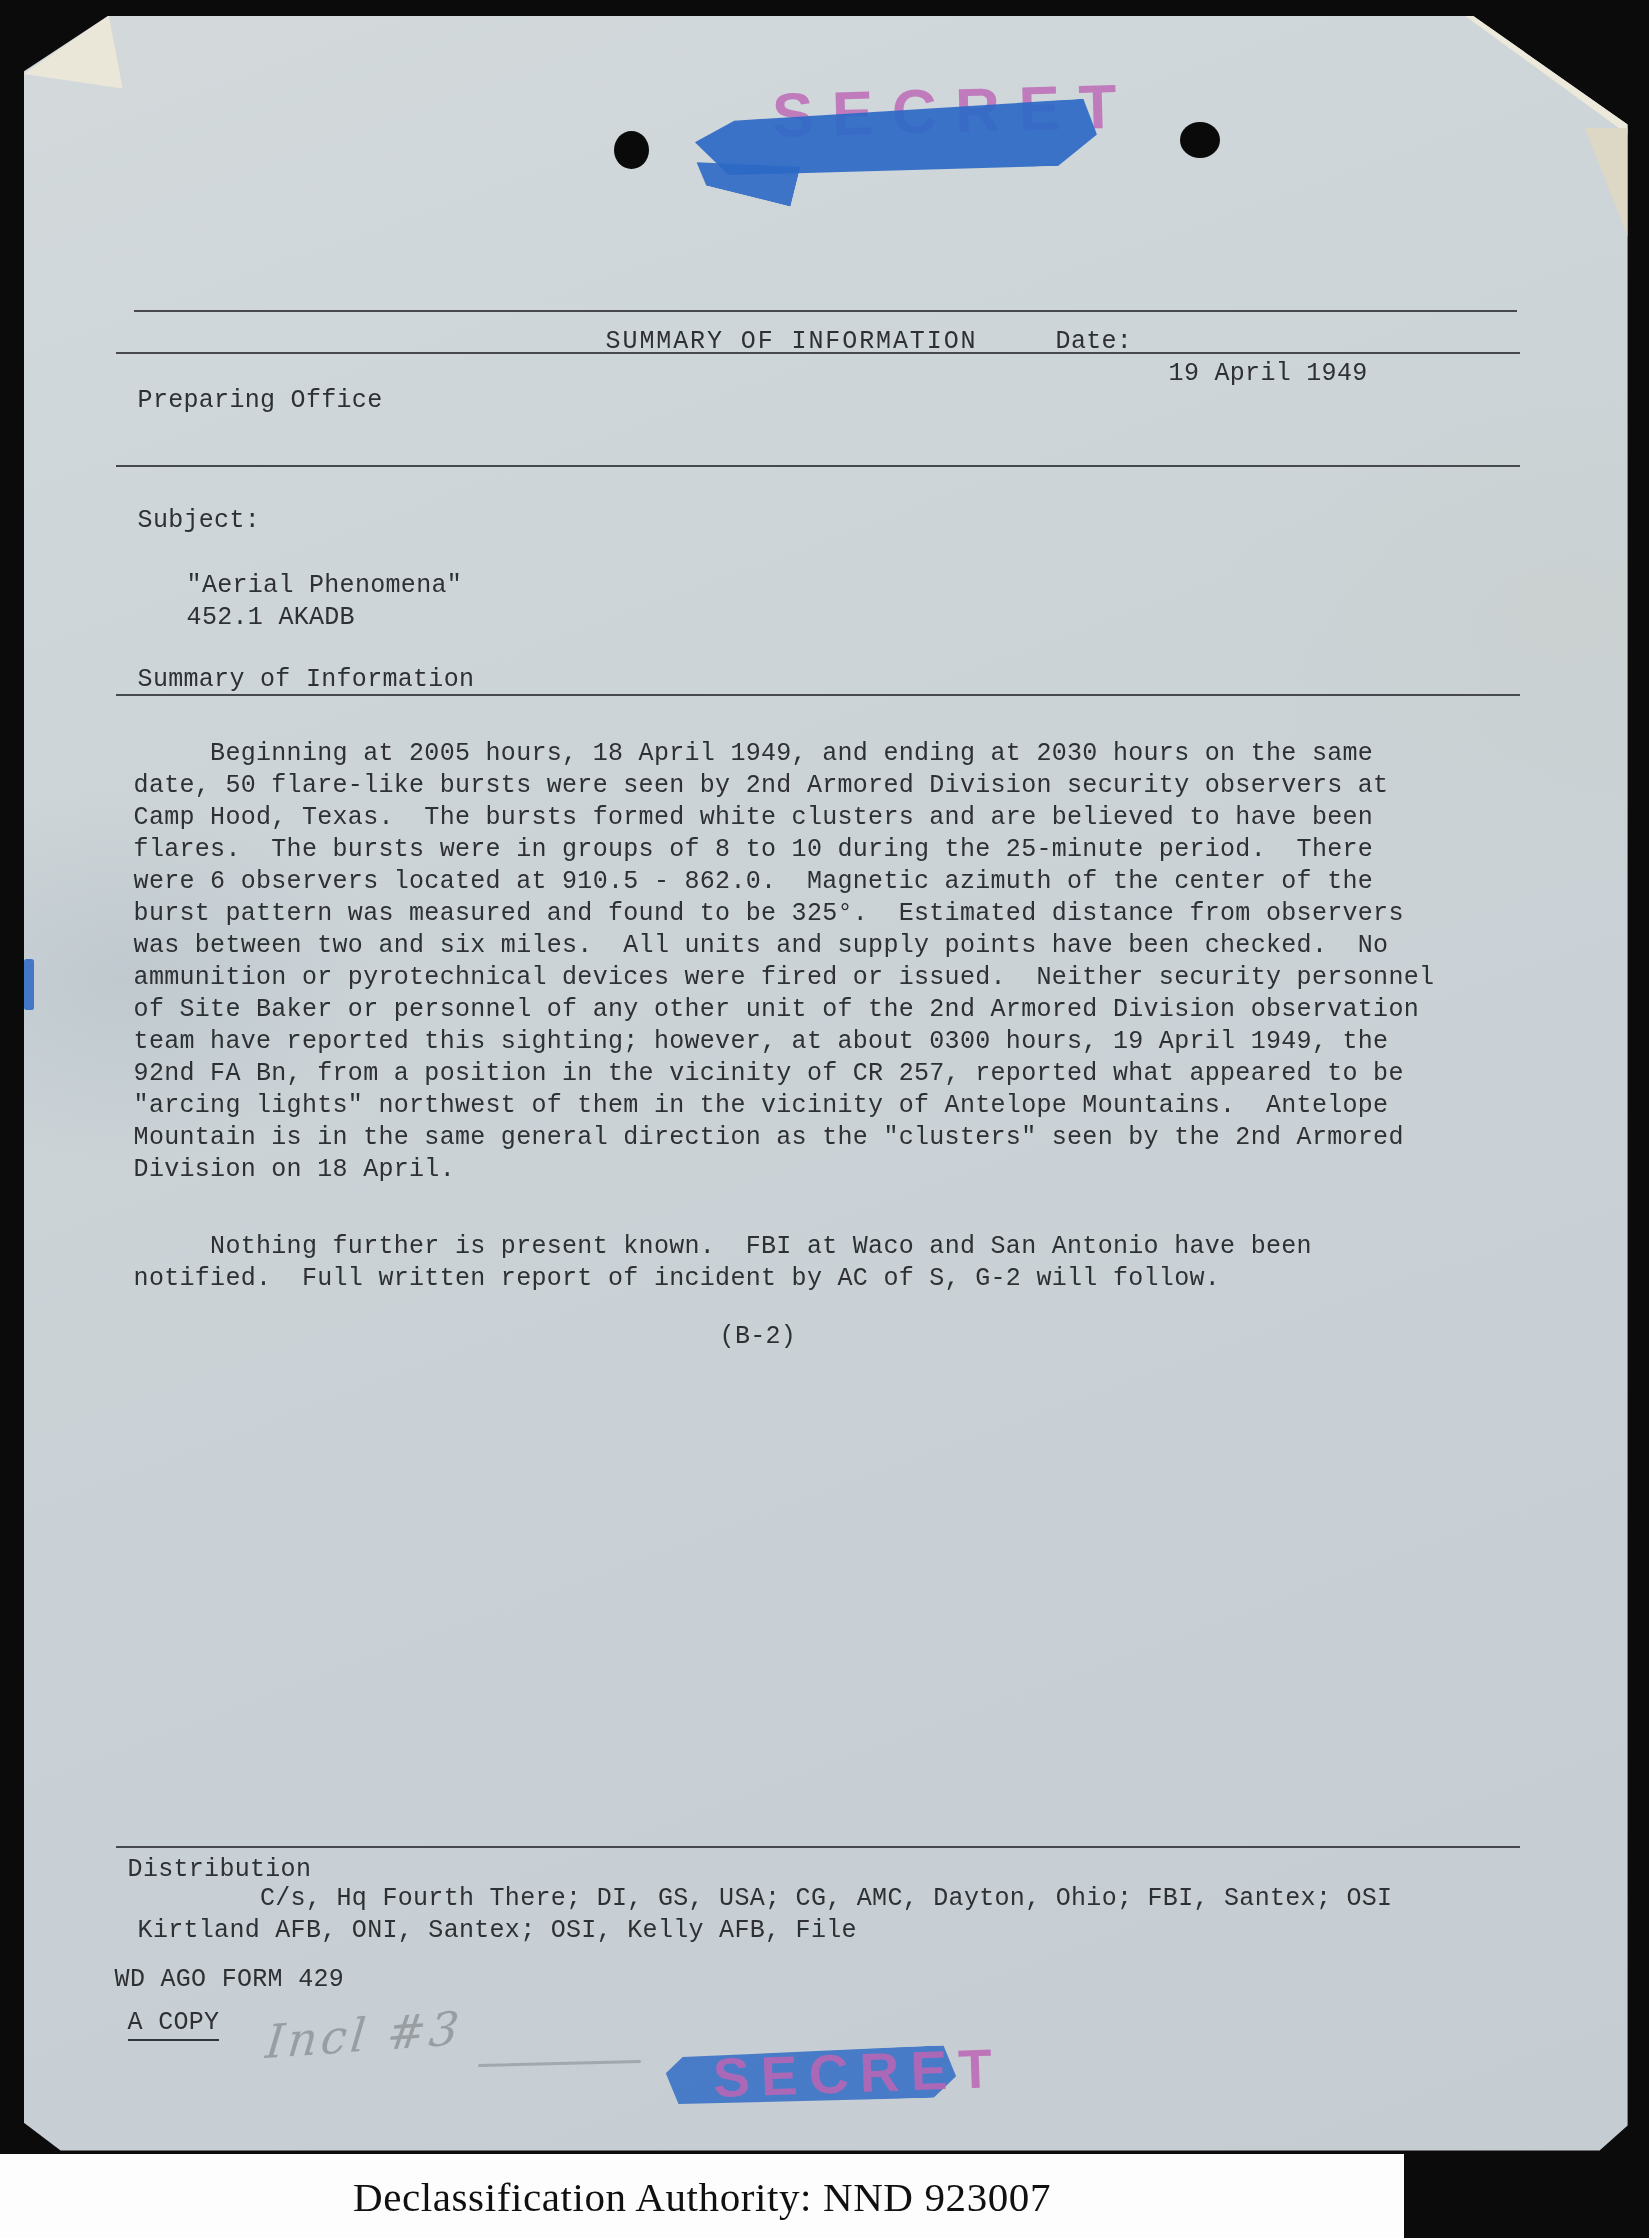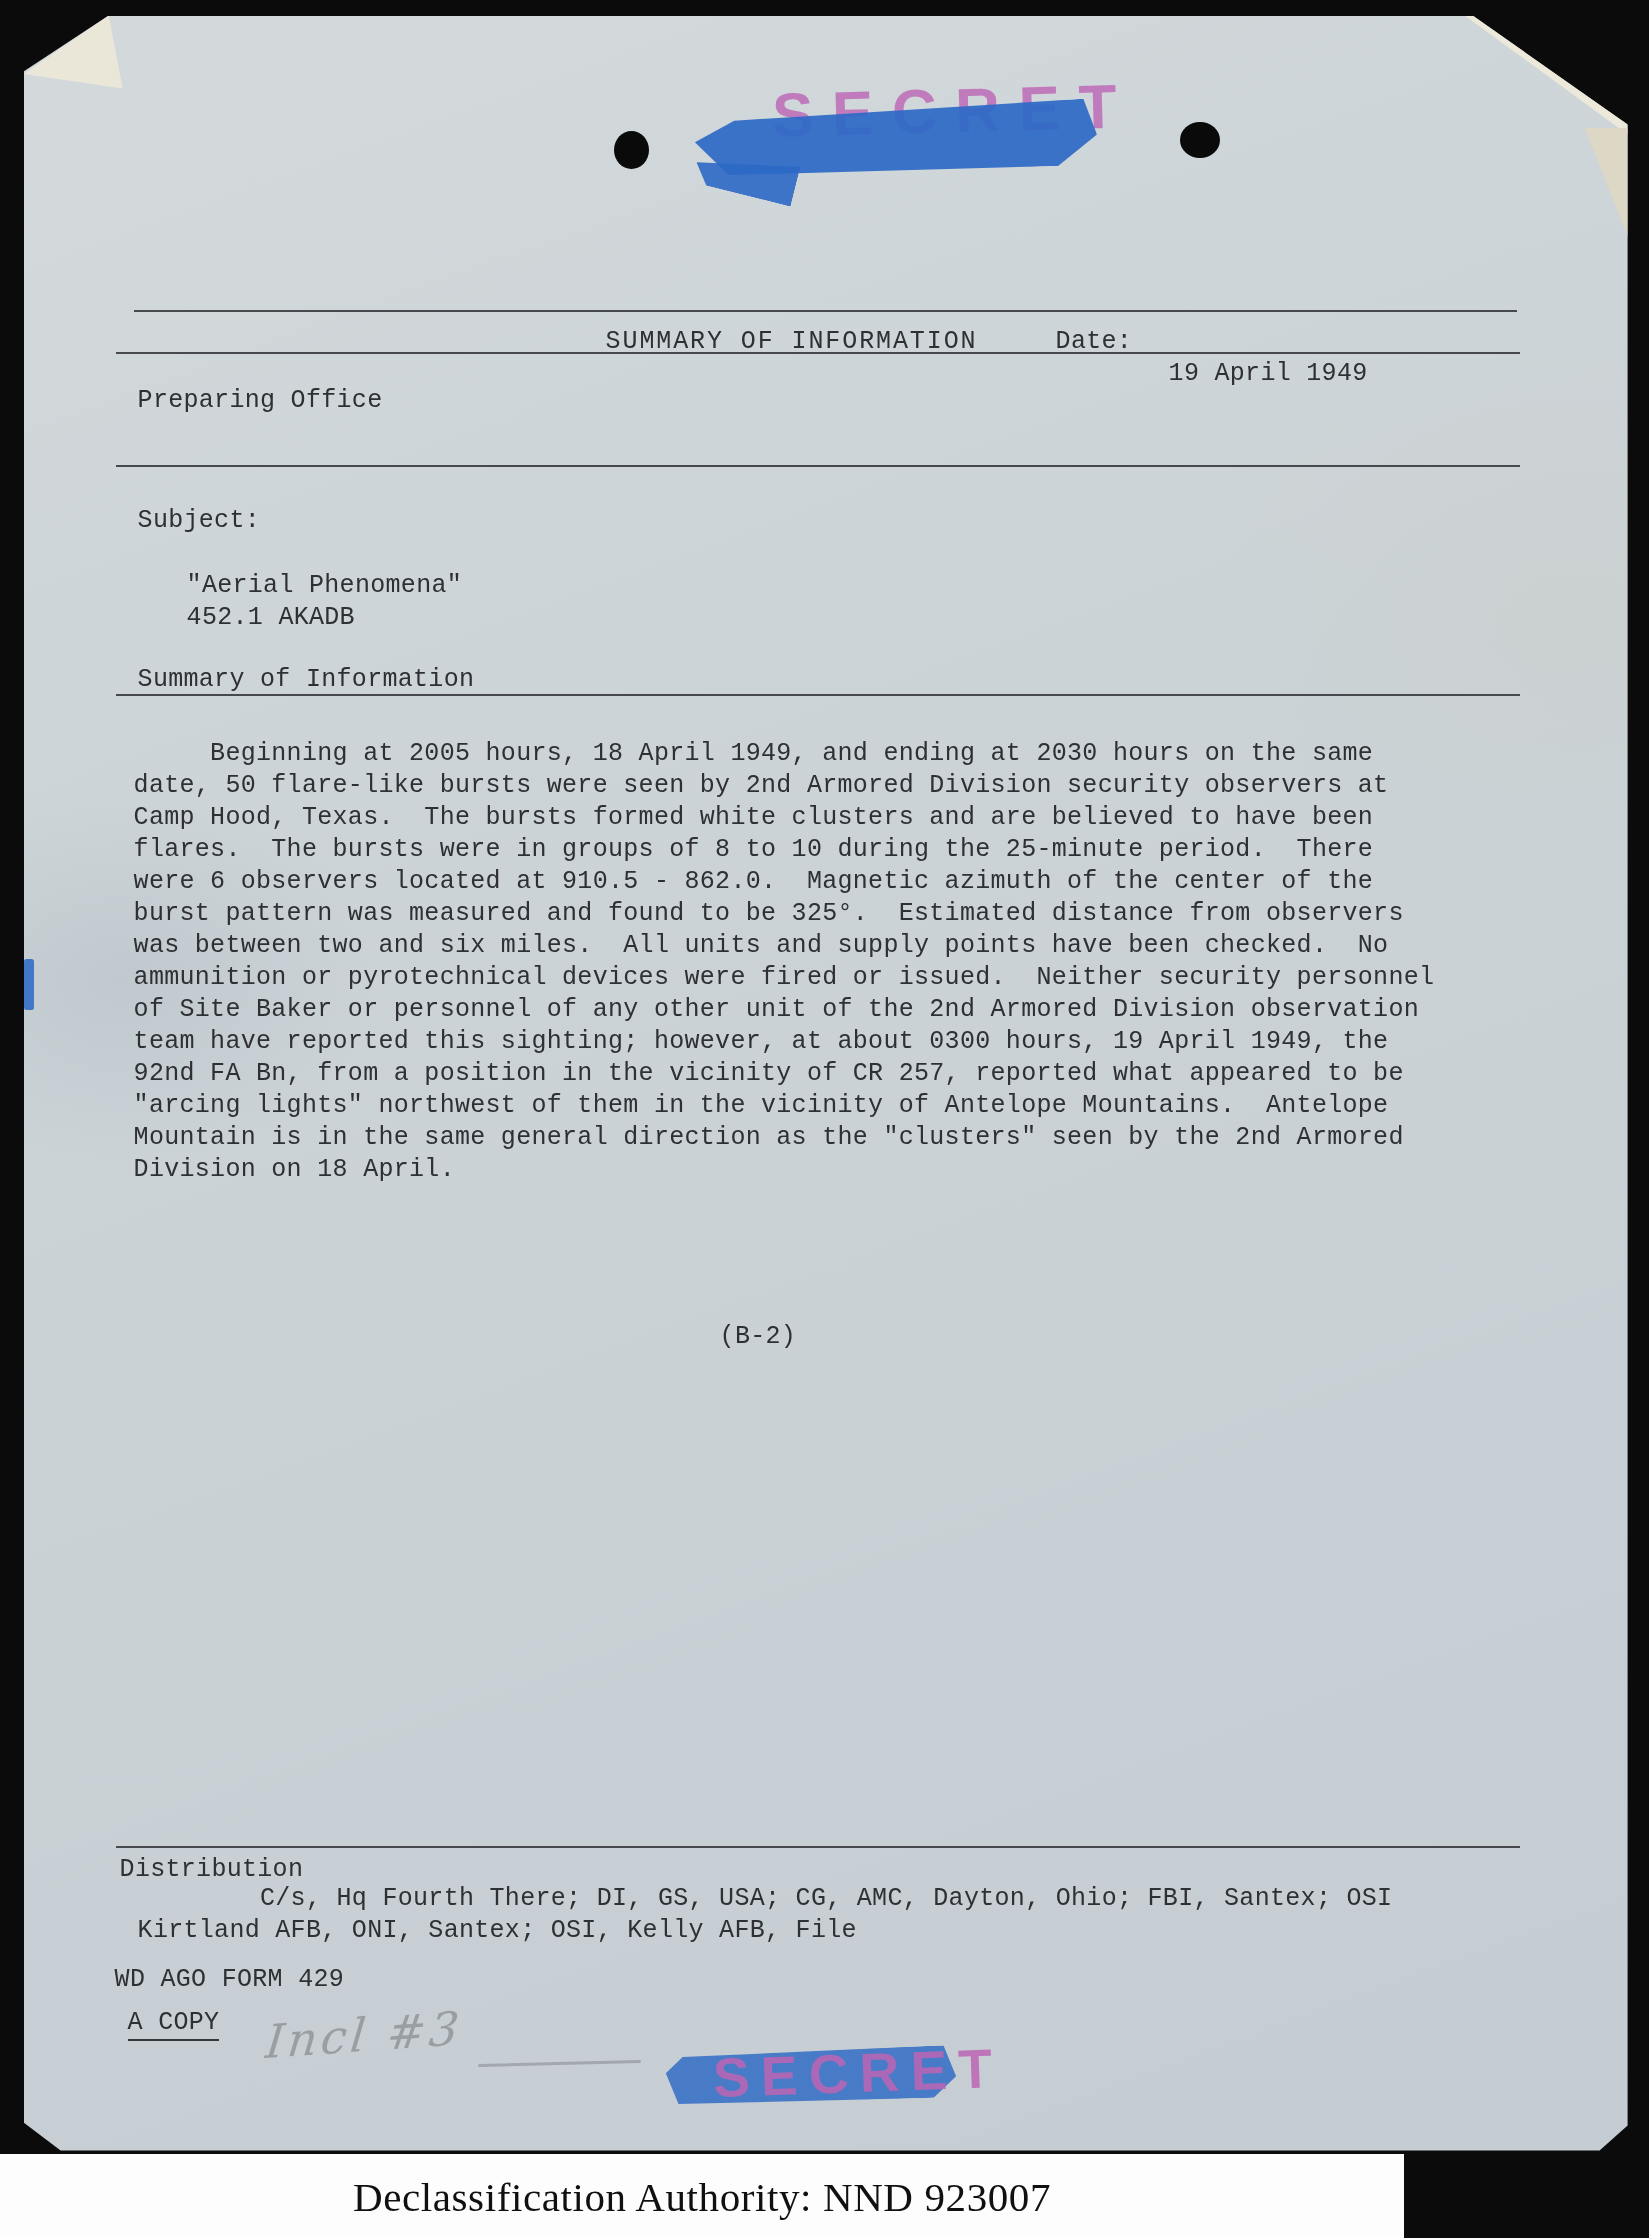--- a/index.html
+++ b/index.html
@@ -43,21 +43,21 @@
   .prep-value{top:405px;left:145px;}
 
   .subject-label{top:489px;left:114px;}
   .subject-lines{top:554px;left:163px;}
 
   .summary-label{top:648px;left:114px;}
   .para1{top:722px;left:110px;width:1427px;}
   .para2{top:1215px;left:110px;width:1427px;}
   .pageref{top:1305px;left:696px;}
 
-  .dist-label{top:1838px;left:96px;}
+  .dist-label{top:1838px;left:104px;}
   .dist-value{top:1867px;left:114px;width:1427px;}
 
   .form-number{top:1948px;left:91px;}
   .copy-label{top:1991px;left:76px;border-bottom:2.5px solid #33353a;padding-bottom:0;margin-left:28px;}
 
   .handwritten{
     top:2003px;left:242px;
     font-family:"DejaVu Serif",serif;font-style:italic;
     font-size:46px;color:#8e9296;opacity:.8;
     transform:rotate(-4deg) skewX(-10deg);
@@ -133,20 +133,22 @@
 were 6 observers located at 910.5 - 862.0.  Magnetic azimuth of the center of the
 burst pattern was measured and found to be 325°.  Estimated distance from observers
 was between two and six miles.  All units and supply points have been checked.  No
 ammunition or pyrotechnical devices were fired or issued.  Neither security personnel
 of Site Baker or personnel of any other unit of the 2nd Armored Division observation
 team have reported this sighting; however, at about 0300 hours, 19 April 1949, the
 92nd FA Bn, from a position in the vicinity of CR 257, reported what appeared to be
 "arcing lights" northwest of them in the vicinity of Antelope Mountains.  Antelope
 Mountain is in the same general direction as the "clusters" seen by the 2nd Armored
 Division on 18 April.</div>
+  <div class="txt para2">     Nothing further is present known.  FBI at Waco and San Antonio have been
+notified.  Full written report of incident by AC of S, G-2 will follow.</div>
   <div class="txt pageref">(B-2)</div>
 
   <div class="rule r5"></div>
   <div class="txt dist-label">Distribution</div>
   <div class="txt dist-value">        C/s, Hq Fourth There; DI, GS, USA; CG, AMC, Dayton, Ohio; FBI, Santex; OSI
 Kirtland AFB, ONI, Santex; OSI, Kelly AFB, File</div>
 
   <div class="txt form-number">WD AGO FORM 429</div>
   <div class="txt copy-label">A COPY</div>
 

